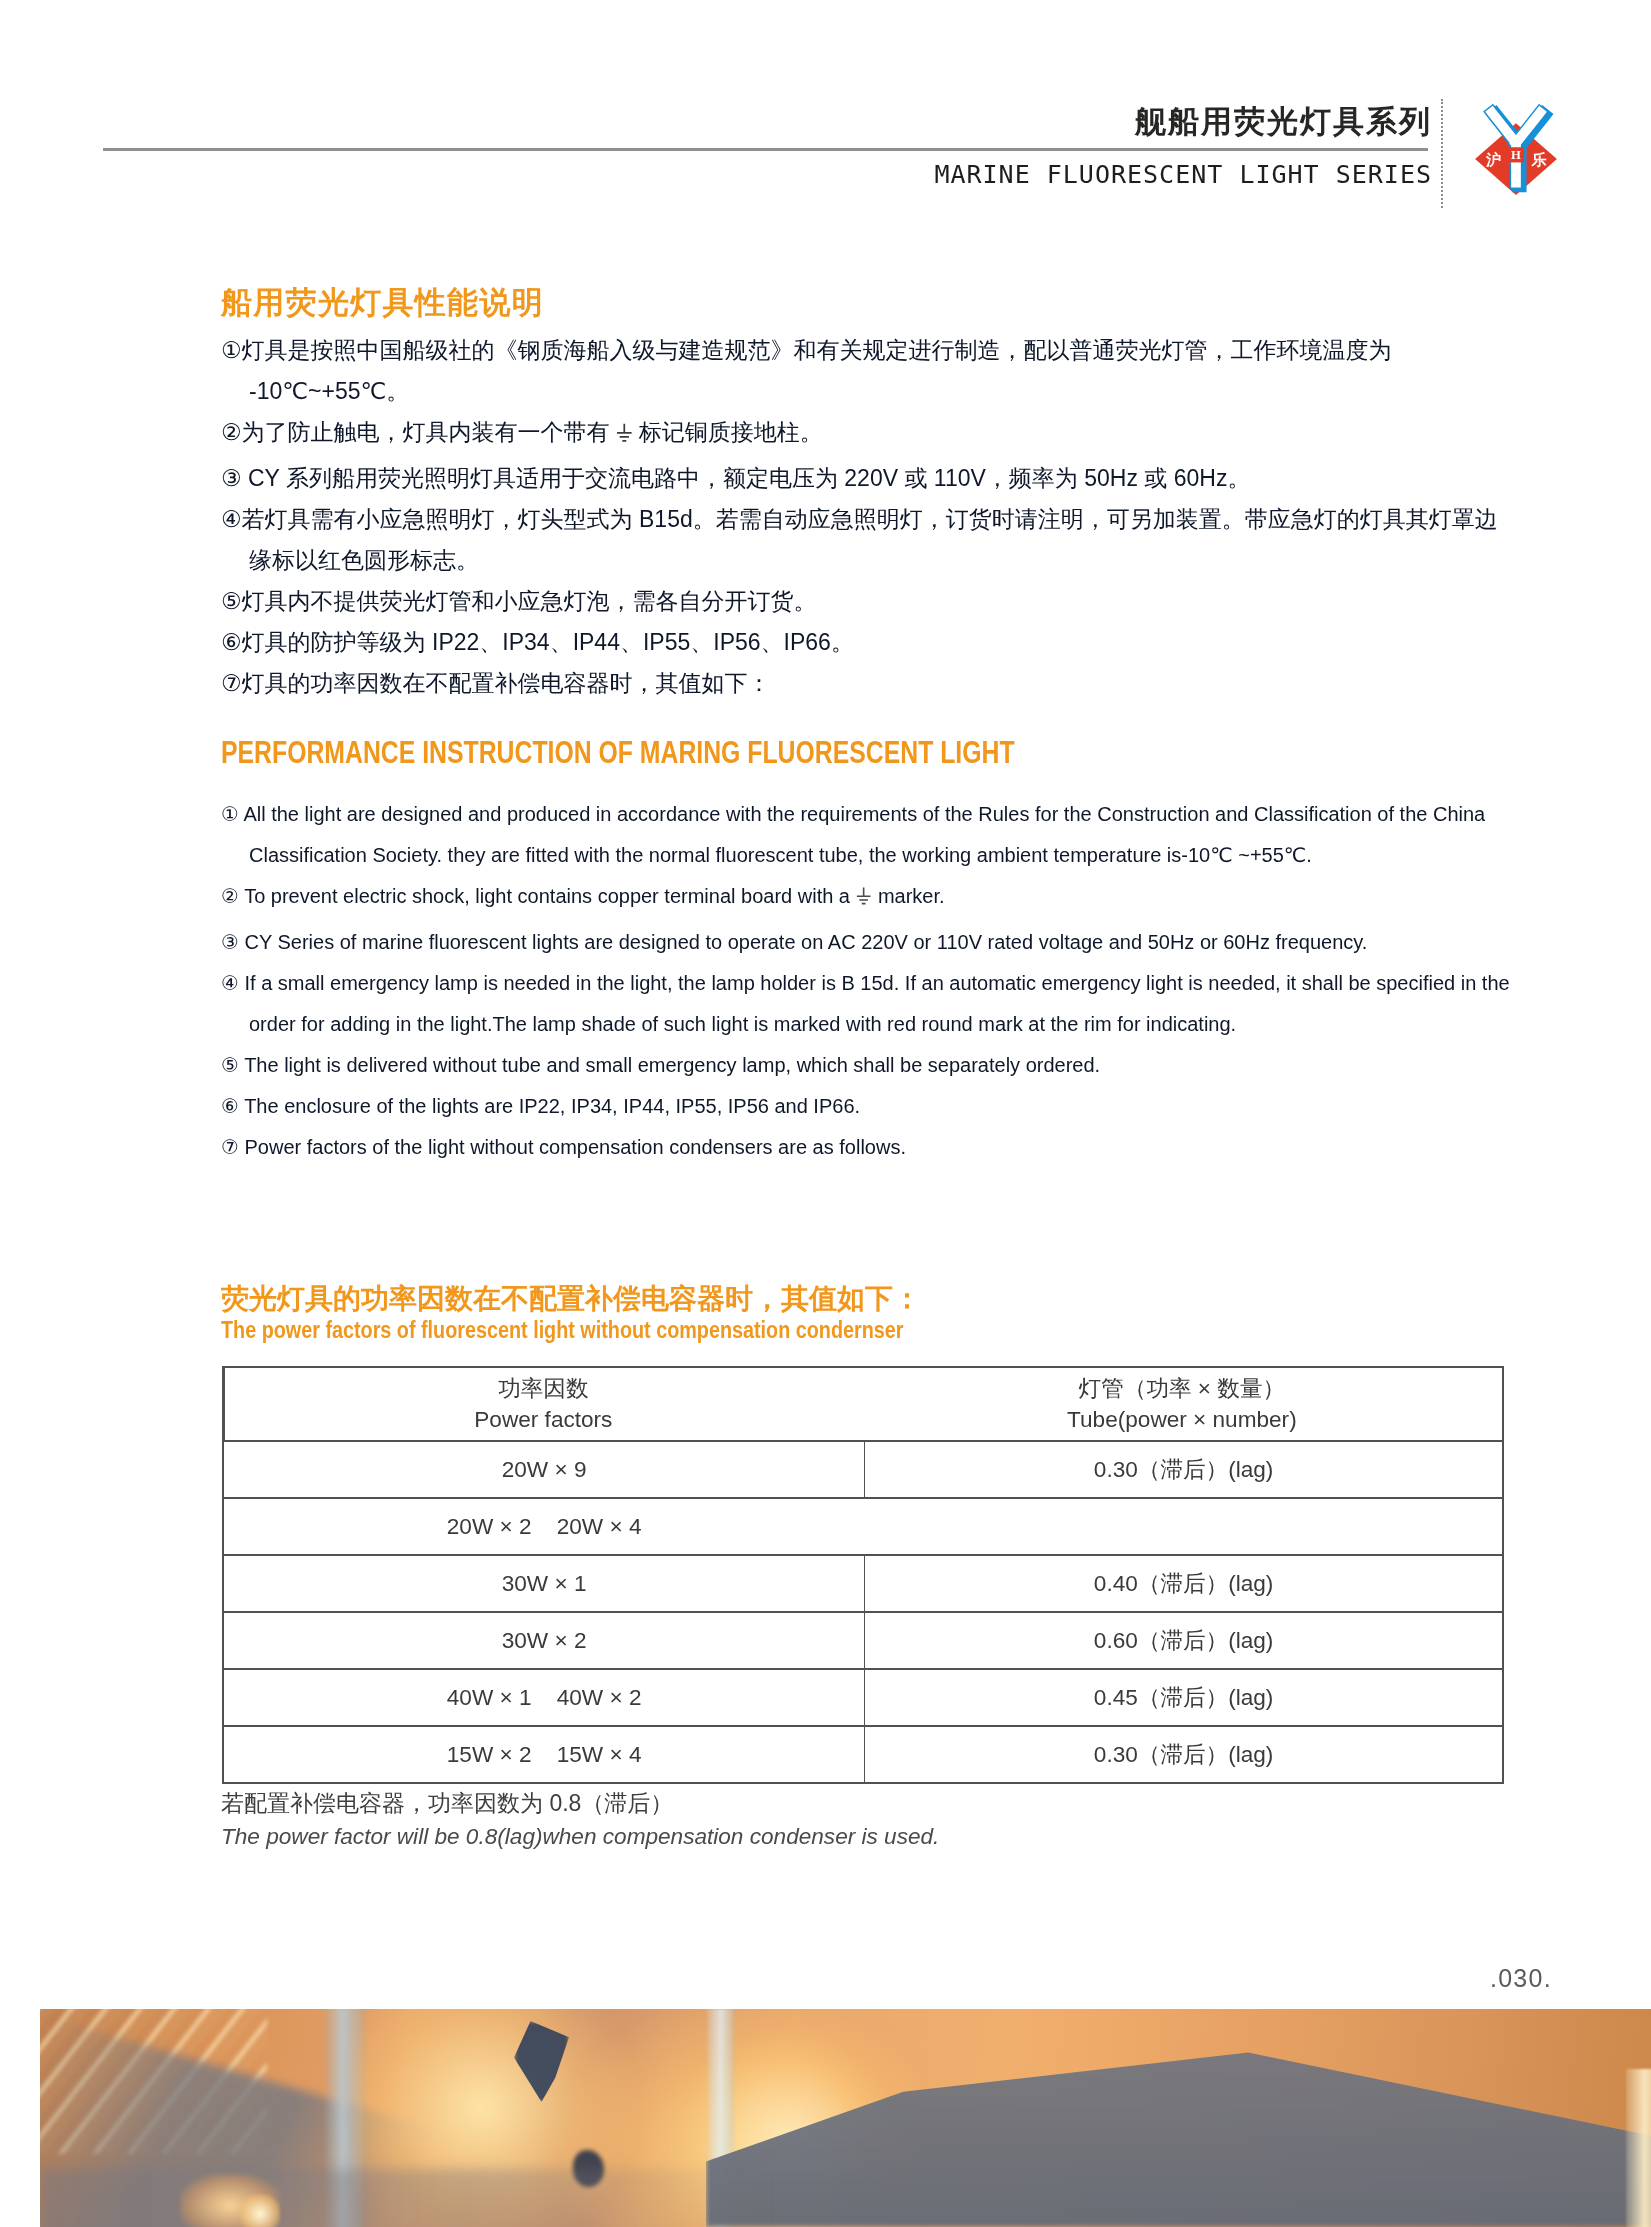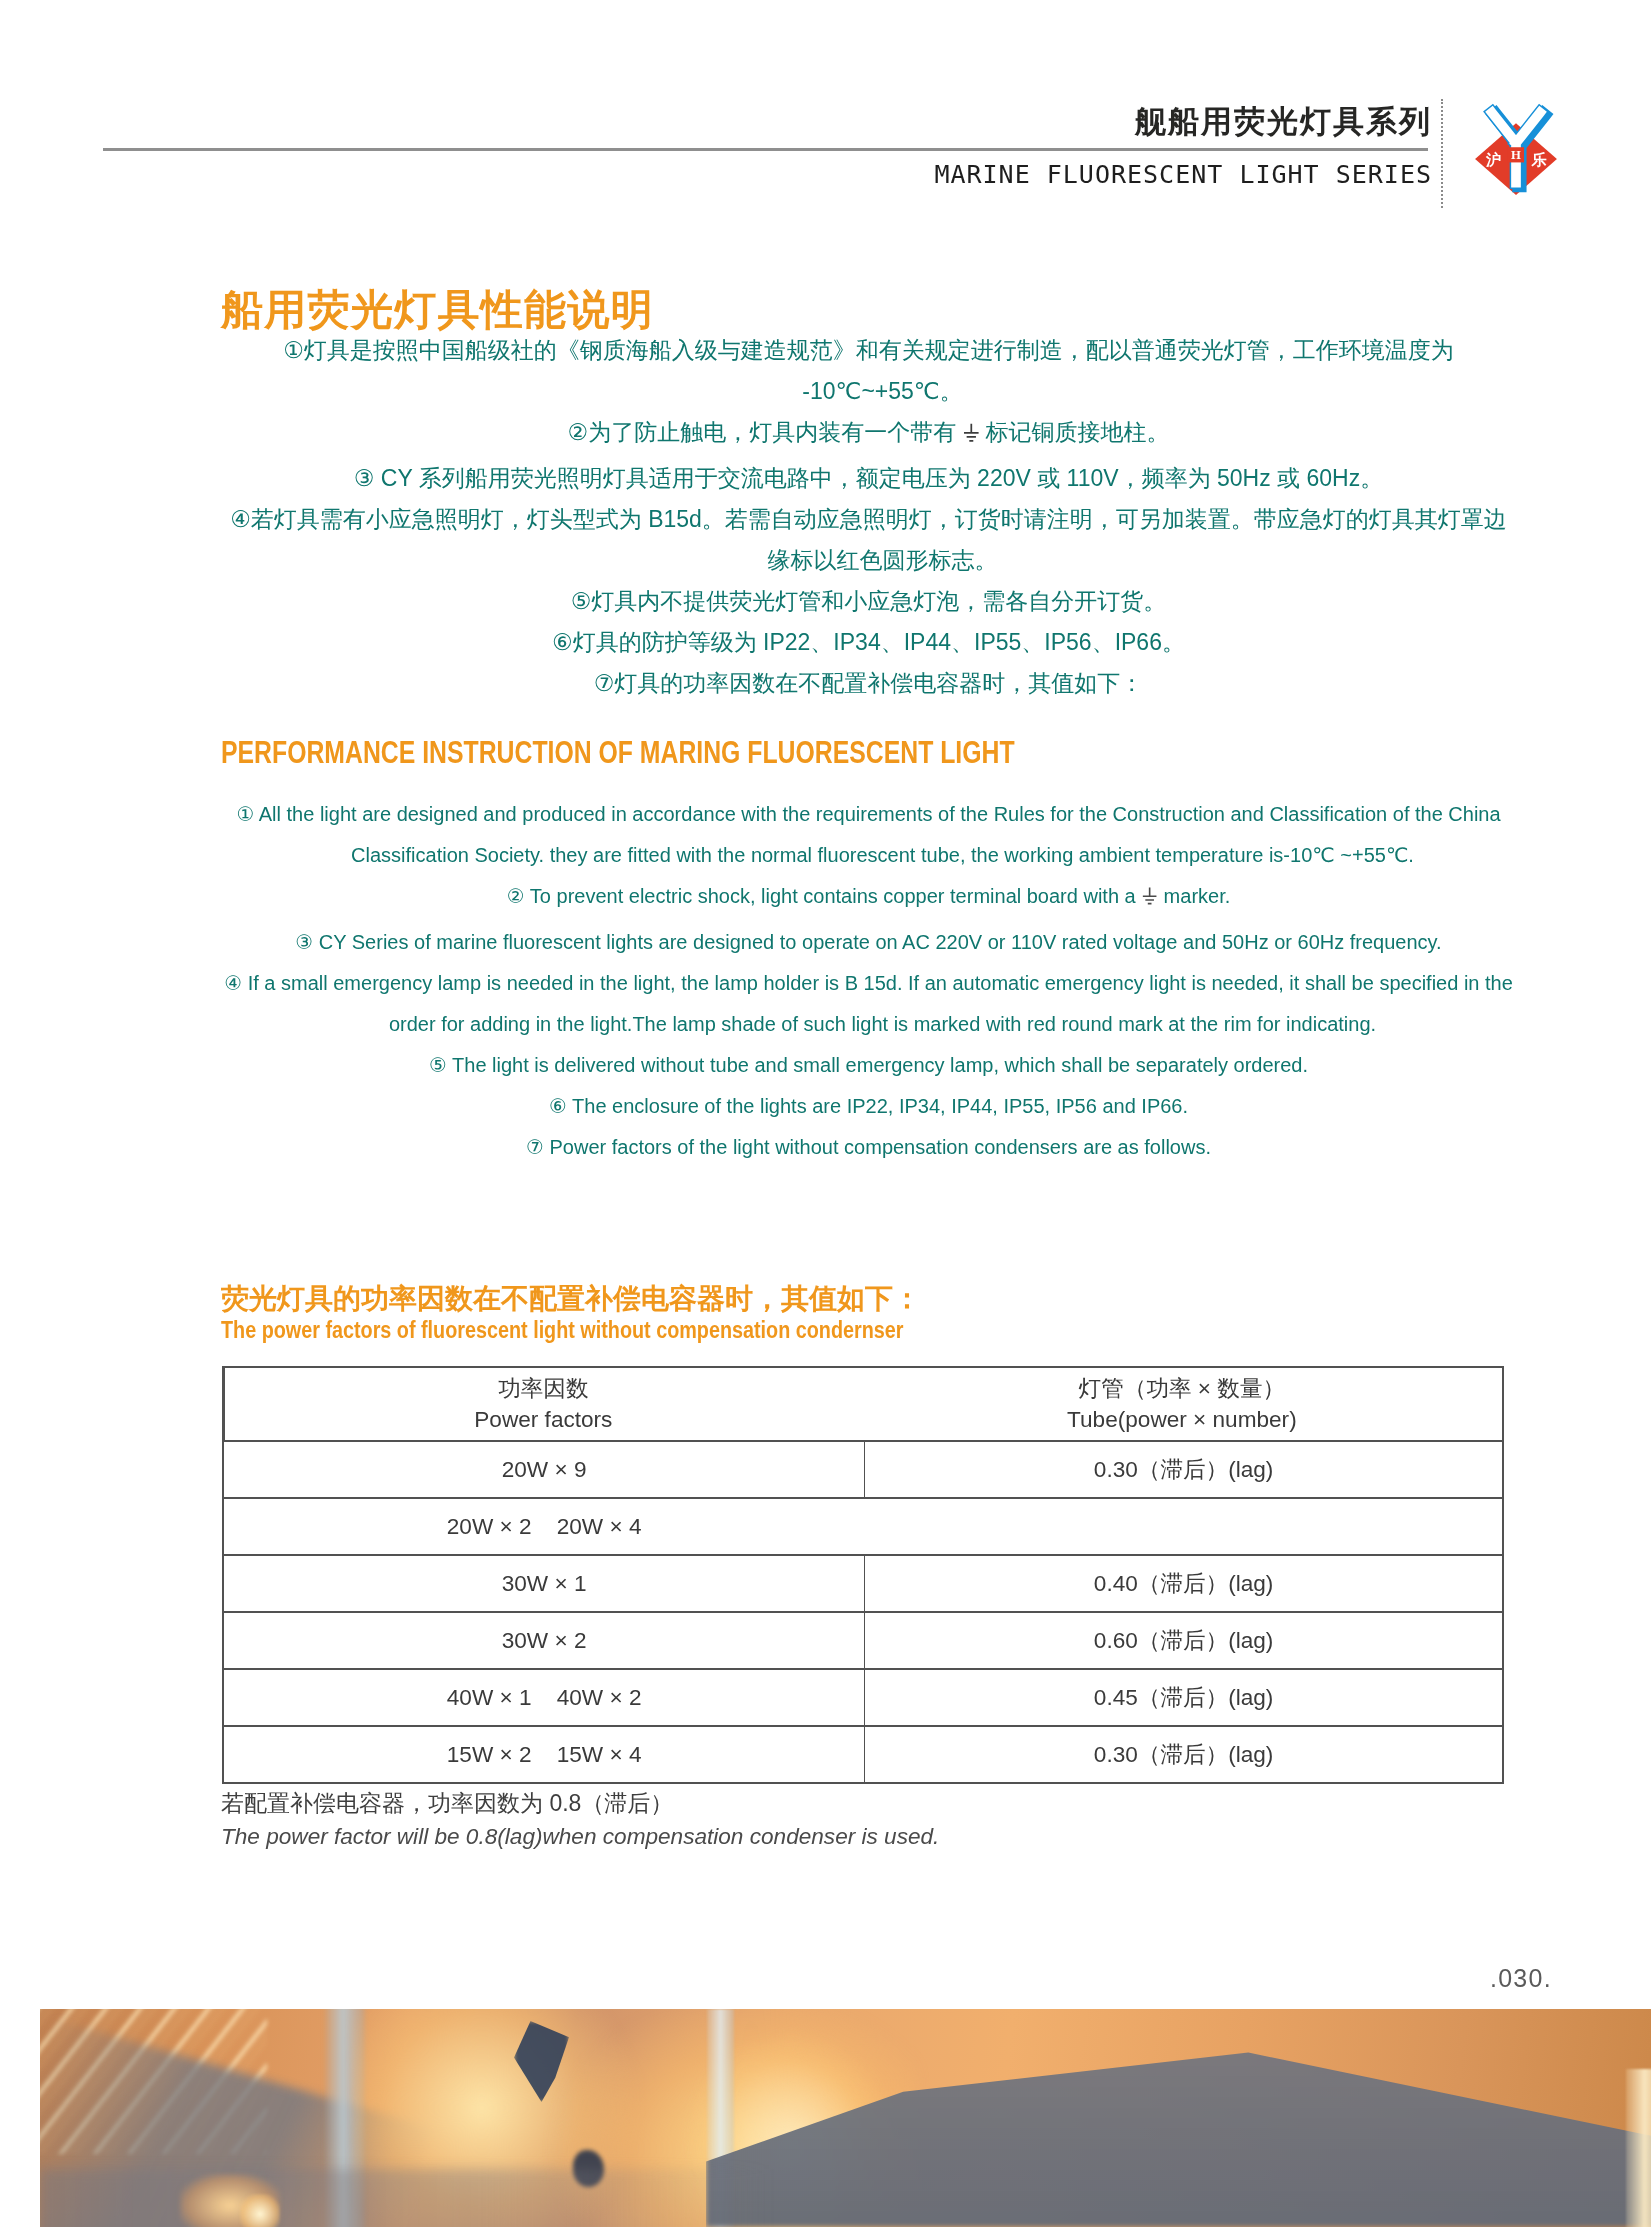--- a/index.html
+++ b/index.html
@@ -10,25 +10,25 @@
   .hdr-title-cn{position:absolute;top:101px;right:260px;font-size:31px;font-weight:bold;
                 color:#262624;letter-spacing:2px;white-space:nowrap;}
   .hdr-rule{position:absolute;left:63px;right:264px;top:148px;height:2.7px;background:#8f8f8f;}
   .hdr-title-en{position:absolute;top:160px;right:260px;font-size:25px;letter-spacing:1px;
                 color:#1e1e1e;font-family:"DejaVu Sans Mono","Liberation Mono",monospace;white-space:nowrap;}
   .hdr-dotted{position:absolute;left:1401px;top:99px;height:109px;width:0;border-left:2px dotted #8a8a8a;}
   .logo{position:absolute;left:1426px;top:100px;width:100px;height:97px;}
 
   
   .orange{color:#F0971C;}
-  .sec-title-cn{position:absolute;left:181px;top:282px;font-size:42px;font-weight:bold;letter-spacing:1.3px;}
+  .sec-title-cn{position:absolute;left:181px;top:282px;font-size:31px;font-weight:bold;letter-spacing:1.3px;}
   .cond{display:inline-block;transform:scaleX(0.80);transform-origin:left bottom;white-space:nowrap;}
   .cond2{display:inline-block;transform:scaleX(0.86);transform-origin:left bottom;white-space:nowrap;}
 
-  .list{position:absolute;left:181px;width:1295px;font-size:23px;line-height:41px;color:#0f766e;text-align:center;}
+  .list{position:absolute;left:181px;width:1295px;font-size:23px;line-height:41px;color:#0f172a;}
   .list-cn{top:330px;}
   .list-en{top:794px;font-size:20px;}
   .li{margin:0;padding-left:28px;text-indent:-28px;}
   .ground{display:inline-block;margin:0 5.3px;vertical-align:-5.3px;text-indent:0;}
 
   .sec-title-en{position:absolute;left:181px;top:735px;font-size:31px;font-weight:bold;}
 
   .tbl-head-cn{position:absolute;left:181px;top:1280px;font-size:28px;font-weight:bold;}
   .tbl-head-en{position:absolute;left:181px;top:1317px;font-size:23px;font-weight:bold;}
 

